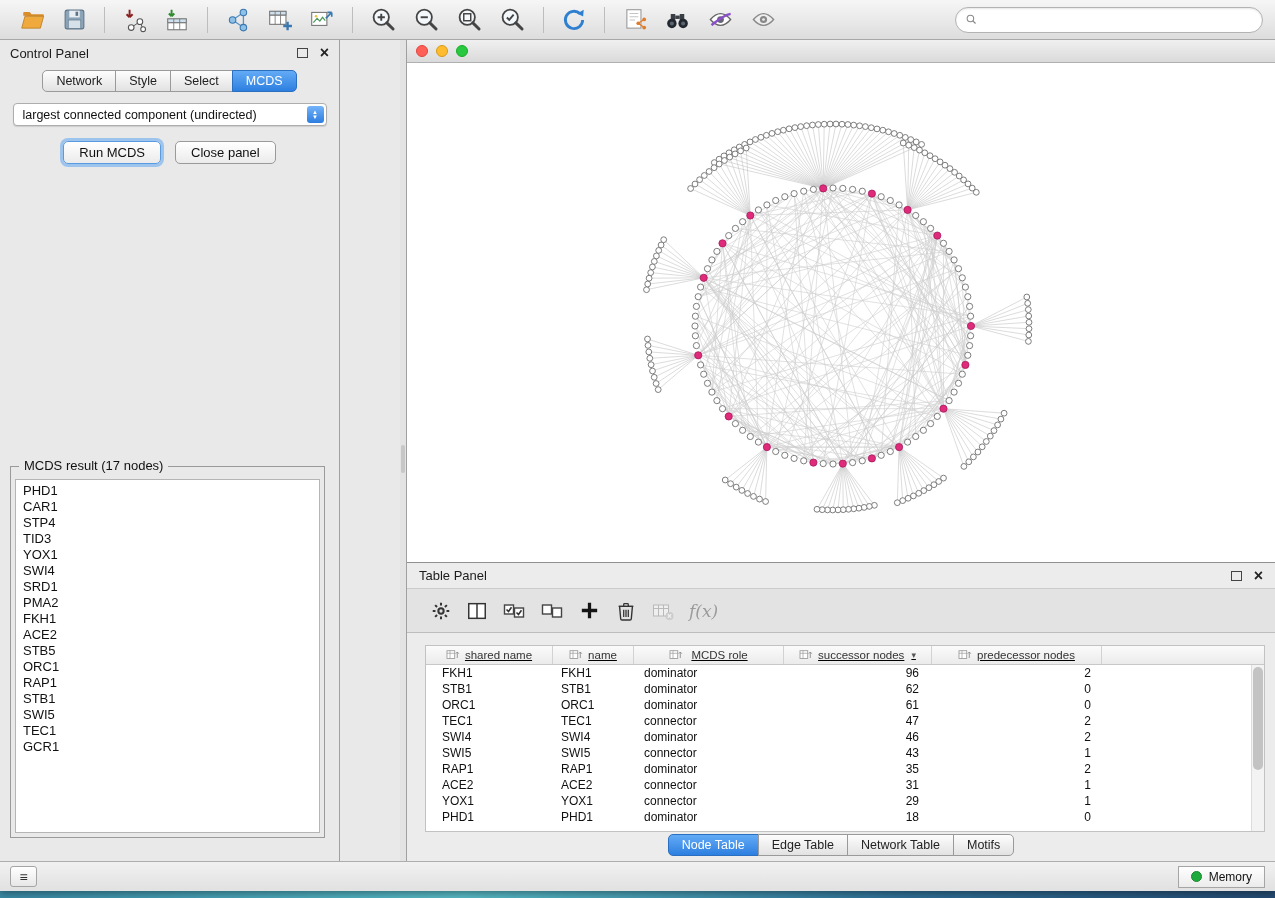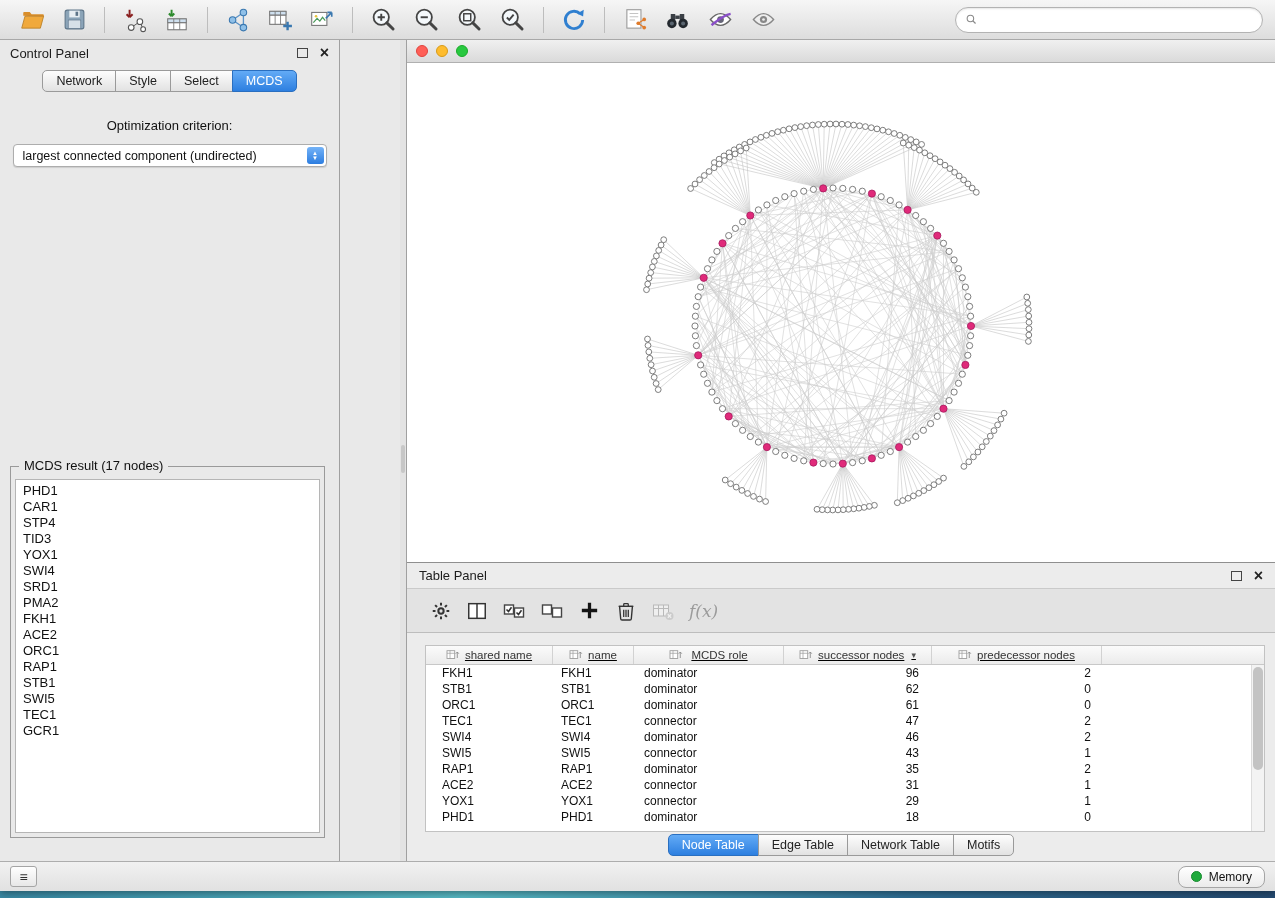--- a/index.html
+++ b/index.html
@@ -88,21 +88,21 @@
   .td.c4{text-align:right;padding-right:11px;}
   .vscroll{position:absolute;right:0;top:19px;bottom:0;width:13px;background:#f3f3f3;border-left:1px solid #dcdcdc;box-sizing:border-box;}
   .vthumb{position:absolute;left:1px;right:1px;top:2px;height:62%;background:#c3c3c3;border-radius:6px;cursor:pointer;}
   .bottom-tabs{position:absolute;left:0;right:0;bottom:5px;display:flex;justify-content:center;}
 
   
   .status-bar{position:absolute;left:0;right:0;bottom:0;height:30px;background:linear-gradient(#f1f1f1,#e1e1e1);
     border-top:1px solid #adadad;display:flex;align-items:center;padding:0 10px;box-sizing:border-box;}
   .sb-btn{width:27px;height:21px;border:1px solid #a5a5a5;border-radius:3px;background:linear-gradient(#ffffff,#e7e7e7);
     font-size:14px;line-height:1;color:#333;display:flex;align-items:center;justify-content:center;cursor:pointer;}
-  .memory-btn{margin-left:auto;display:flex;align-items:center;gap:7px;border:1px solid #a5a5a5;border-radius:8px;
+  .memory-btn{margin-left:auto;display:flex;align-items:center;gap:7px;border:1px solid #a5a5a5;border-radius:0;
     background:linear-gradient(#ffffff,#ebebeb);height:22px;padding:0 12px;font-size:12px;color:#111;cursor:pointer;font-family:"Liberation Sans",sans-serif;}
   .mem-dot{width:11px;height:11px;border-radius:50%;background:#1faa3c;border:1px solid #168a2e;box-sizing:border-box;}
 </style>
 </head>
 <body>
 
 <div class="app">
 
   <div class="toolbar">
     <div id="toolbar-icons" style="display:flex;align-items:center;">
@@ -250,41 +250,45 @@
       <span class="ph-spacer"></span>
       <span class="float-box"></span>
       <span class="close-x">×</span>
     </div>
     <div class="seg-tabs" id="control-tabs">
         <button class="seg-tab">Network</button>
         <button class="seg-tab">Style</button>
         <button class="seg-tab">Select</button>
         <button class="seg-tab active">MCDS</button>
       </div>
-    <div class="opt-label">Optimization criterion:</div>
     <div class="cp-select">
       <span>largest connected component (undirected)</span>
       <span class="stepper">
           <span>▲</span>
           <span>▼</span>
         </span>
+    </div>
+    <div class="btn-row">
+      <button class="mac-btn focused">Run MCDS</button>
+      <button class="mac-btn">Close panel</button>
     </div>
     <div class="group-box">
       <span class="gb-legend">MCDS result (17 nodes)</span>
       <div class="mcds-list" id="mcds-list">
           <div class="mcds-item">PHD1</div>
           <div class="mcds-item">CAR1</div>
           <div class="mcds-item">STP4</div>
           <div class="mcds-item">TID3</div>
           <div class="mcds-item">YOX1</div>
           <div class="mcds-item">SWI4</div>
           <div class="mcds-item">SRD1</div>
           <div class="mcds-item">PMA2</div>
           <div class="mcds-item">FKH1</div>
           <div class="mcds-item">ACE2</div>
+          <div class="mcds-item">STB5</div>
           <div class="mcds-item">ORC1</div>
           <div class="mcds-item">RAP1</div>
           <div class="mcds-item">STB1</div>
           <div class="mcds-item">SWI5</div>
           <div class="mcds-item">TEC1</div>
           <div class="mcds-item">GCR1</div>
         </div>
     </div>
   </div>
 

